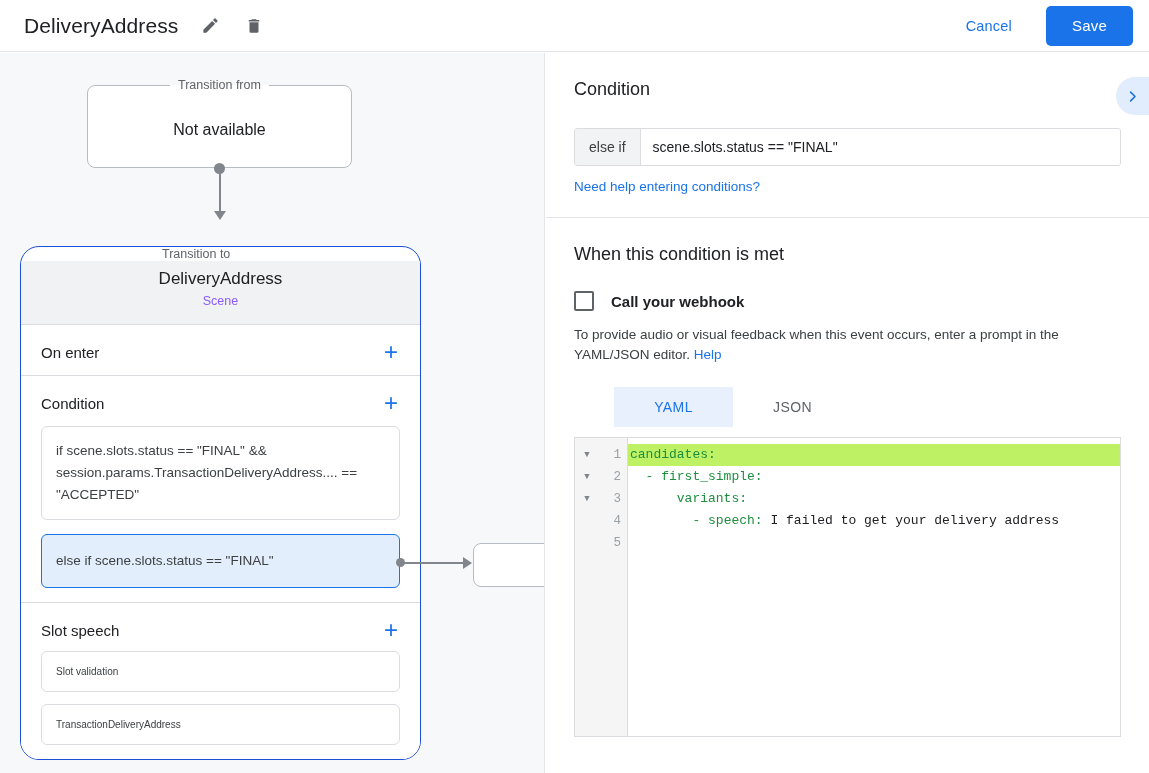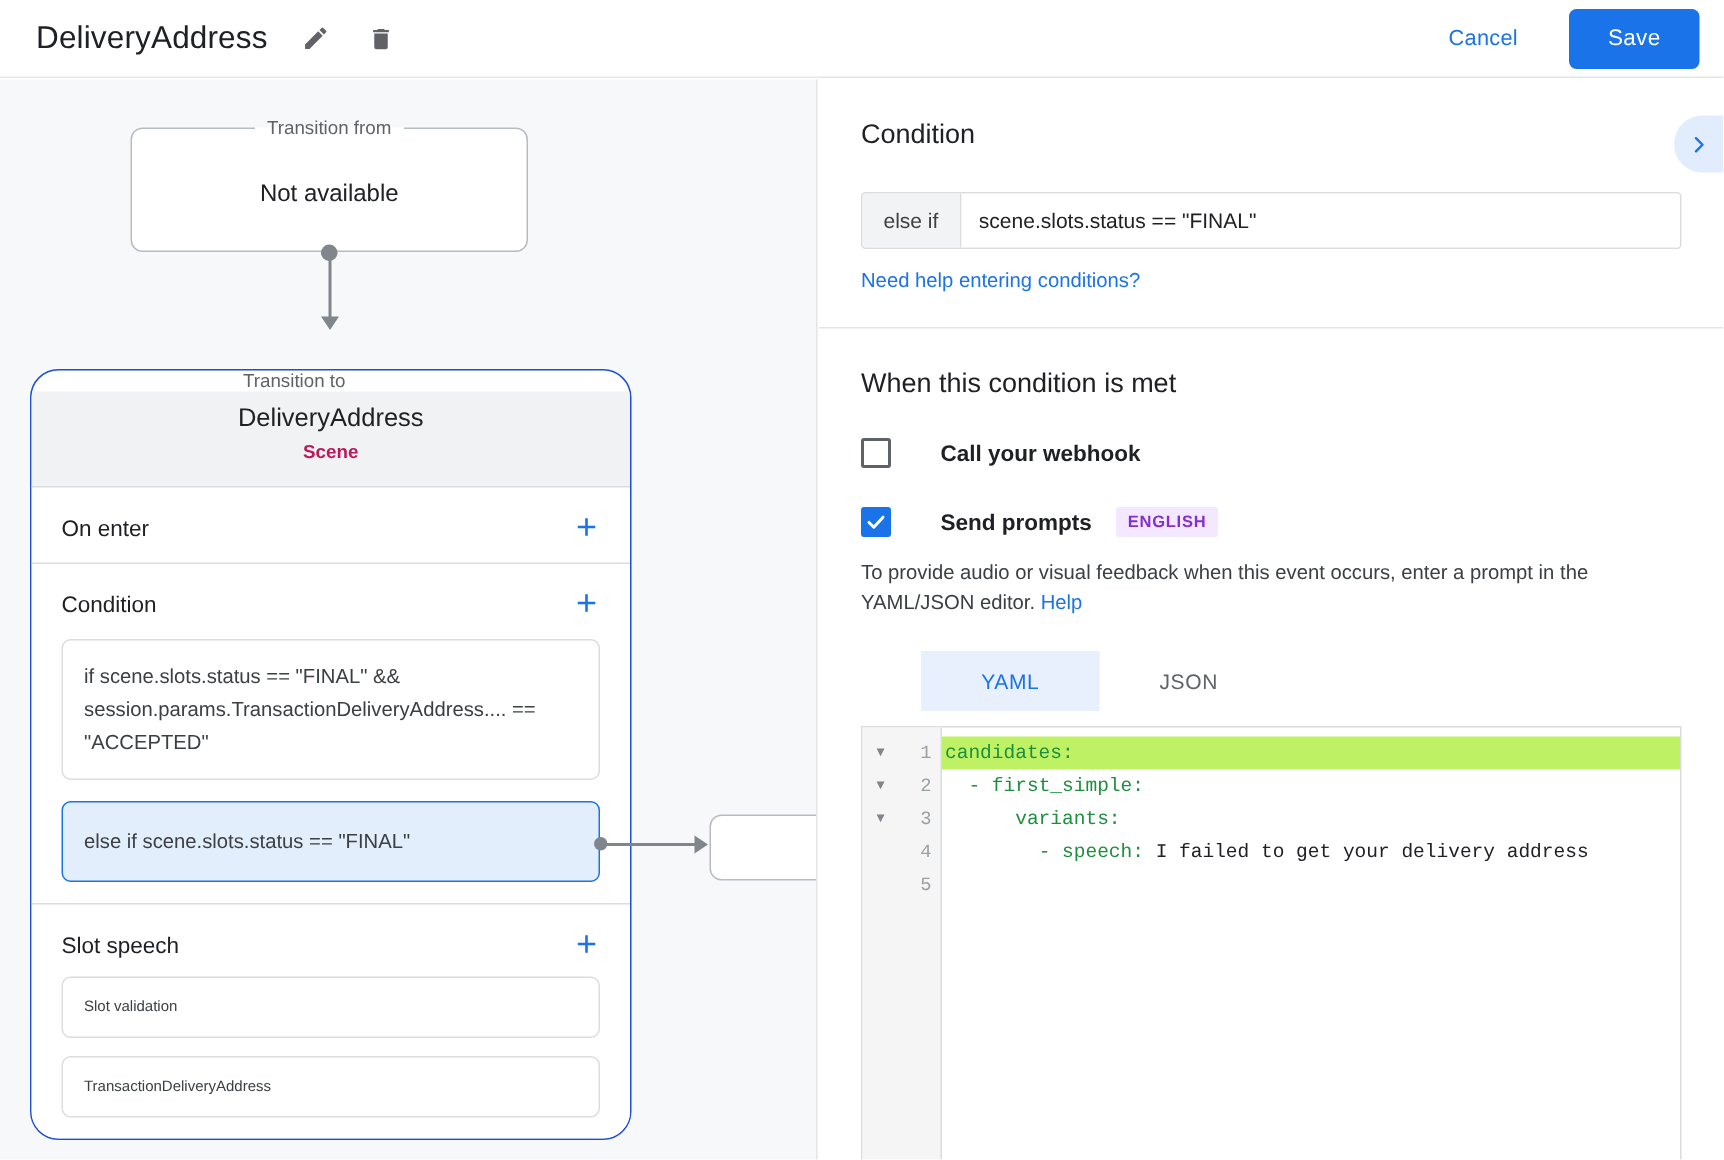--- a/index.html
+++ b/index.html
@@ -96,21 +96,21 @@
   
   #transition-to-node {
     left: 20px; top: 193px; width: 401px;
     border: 1px solid #1d4ed8; border-radius: 19px; background: #fff;
     position: absolute; overflow: hidden;
   }
   .scene-header {
     background: #f1f2f4; padding: 8px 0 16px 0; text-align: center;
   }
   .scene-name { font-size: 17px; color: #202124; }
-  .scene-sub { font-size: 12.5px; color: #be185d; margin-top: 5px; font-weight: bold; }
+  .scene-sub { font-size: 12.5px; color: #8b5cf6; margin-top: 5px; }
 
   .section-row {
     border-top: 1px solid #dadce0;
     padding: 18px 20px 14px 20px;
     background: #fff;
   }
   .section-head {
     display: flex; align-items: center; justify-content: space-between;
   }
   .section-title { font-size: 15px; color: #202124; }
@@ -180,21 +180,21 @@
   .check-row { display: flex; align-items: center; margin-top: 26px; }
   .cbox {
     width: 20px; height: 20px; border: 2px solid #5f6368; border-radius: 2px;
     background: #fff; cursor: pointer; flex: 0 0 auto;
   }
   .cbox.checked {
     background: #1a73e8; border-color: #1a73e8;
     display: flex; align-items: center; justify-content: center;
   }
   .check-label {
-    margin-left: 33px; font-size: 15px; color: #202124; font-weight: 700;
+    margin-left: 17px; font-size: 15px; color: #202124; font-weight: 700;
   }
   .lang-badge {
     margin-left: 16px; background: #f3e8fd; color: #8430ce;
     font-size: 11px; font-weight: 700; letter-spacing: .5px;
     padding: 4px 8px; border-radius: 2px;
   }
   .hint-text {
     margin-top: 14px; font-size: 13.5px; color: #3c4043; line-height: 20px;
     max-width: 560px;
   }
@@ -330,29 +330,20 @@
   </div>
 
   <div class="rsection">
     <div class="rtitle">When this condition is met</div>
 
     <div class="check-row">
       <div class="cbox"></div>
       <div class="check-label">Call your webhook</div>
     </div>
 
-    <div class="check-row">
-      <div class="cbox checked">
-        <svg width="14" height="14" viewBox="0 0 24 24" fill="none" stroke="#ffffff" stroke-width="3.4" stroke-linecap="round" stroke-linejoin="round" aria-hidden="true">
-          <polyline points="4 12.5 9.5 18 20 6.5"></polyline>
-        </svg>
-      </div>
-      <div class="check-label">Send prompts</div>
-      <div class="lang-badge">ENGLISH</div>
-    </div>
 
     <div class="hint-text">
       <span>To provide audio or visual feedback when this event occurs, enter a prompt in the YAML/JSON editor. </span><a>Help</a>
     </div>
 
     <div class="tabs">
       <div class="tab active">YAML</div>
       <div class="tab">JSON</div>
     </div>
 

